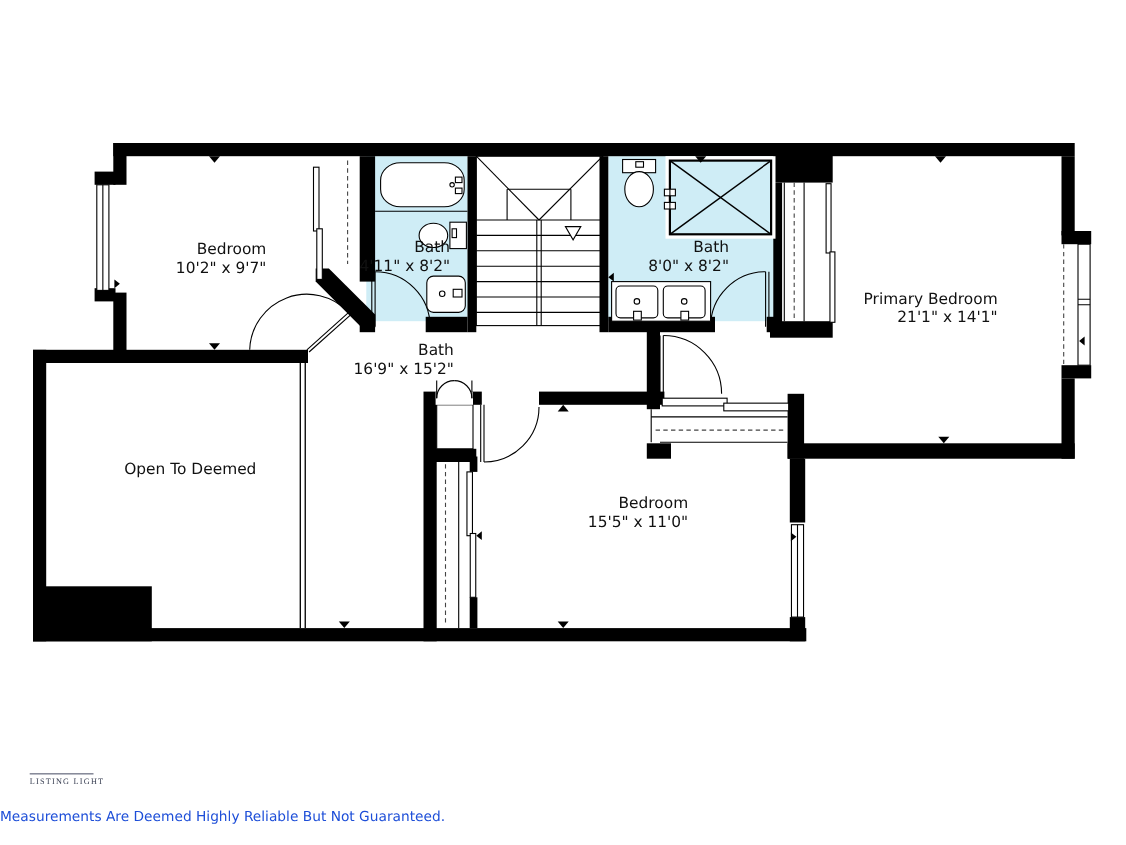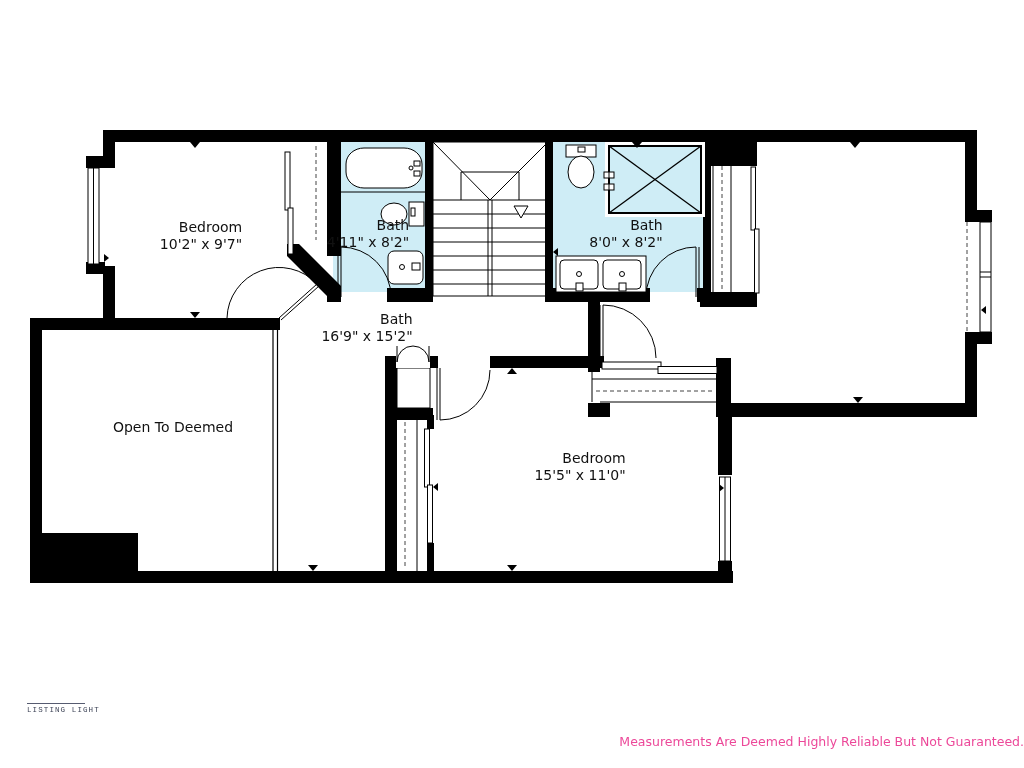--- a/index.html
+++ b/index.html
@@ -2,24 +2,24 @@
 <html><head>
 <meta charset="utf-8">
 <style>
   html,body{margin:0;padding:0;background:#ffffff;}
   #canvas{position:relative;width:1024px;height:768px;background:#fff;overflow:hidden;
           font-family:"DejaVu Sans","Liberation Sans",sans-serif;}
   #plan-svg{position:absolute;left:0;top:0;}
   .room-label{position:absolute;transform:translate(-50%,-50%);text-align:right;
               font-size:14px;line-height:17px;color:#111;white-space:nowrap;z-index:5;}
   .room-label span{display:block;}
-  #footer-disclaimer{position:absolute;left:0;right:0;top:734px;text-align:right;
-              font-size:12.5px;color:#ec4899;z-index:5;padding-left:27px;}
+  #footer-disclaimer{position:absolute;left:0;right:0;top:734px;text-align:left;
+              font-size:12.5px;color:#1d4ed8;z-index:5;}
   #brand-logo{position:absolute;left:27px;top:703px;z-index:5;color:#3d4356;
-              font-family:Liberation Mono, monospace;font-size:7.5px;
+              font-family:Liberation Serif, serif;font-size:7.5px;
               letter-spacing:1.1px;white-space:nowrap;}
   #brand-logo .rule{display:block;width:58px;border-top:1px solid #565b70;margin-bottom:2px;}
 </style>
 </head>
 <body>
 
 <div id="canvas">
 
 <svg id="plan-svg" width="1024" height="768" viewBox="0 0 1024 768">
 
@@ -243,20 +243,24 @@
     <span>4'11" x 8'2"</span>
   </div>
   <div class="room-label" style="left:367px;top:328px">
     <span>Bath</span>
     <span>16'9" x 15'2"</span>
   </div>
   <div class="room-label" style="left:626px;top:234px">
     <span>Bath</span>
     <span>8'0" x 8'2"</span>
   </div>
+  <div class="room-label" style="left:846px;top:281px">
+    <span>Primary Bedroom</span>
+    <span>21'1" x 14'1"</span>
+  </div>
   <div class="room-label" style="left:173px;top:427px">
     <span>Open To Deemed</span>
   </div>
   <div class="room-label" style="left:580px;top:467px">
     <span>Bedroom</span>
     <span>15'5" x 11'0"</span>
   </div>
 
   <div id="brand-logo">
     <span class="rule"></span>

